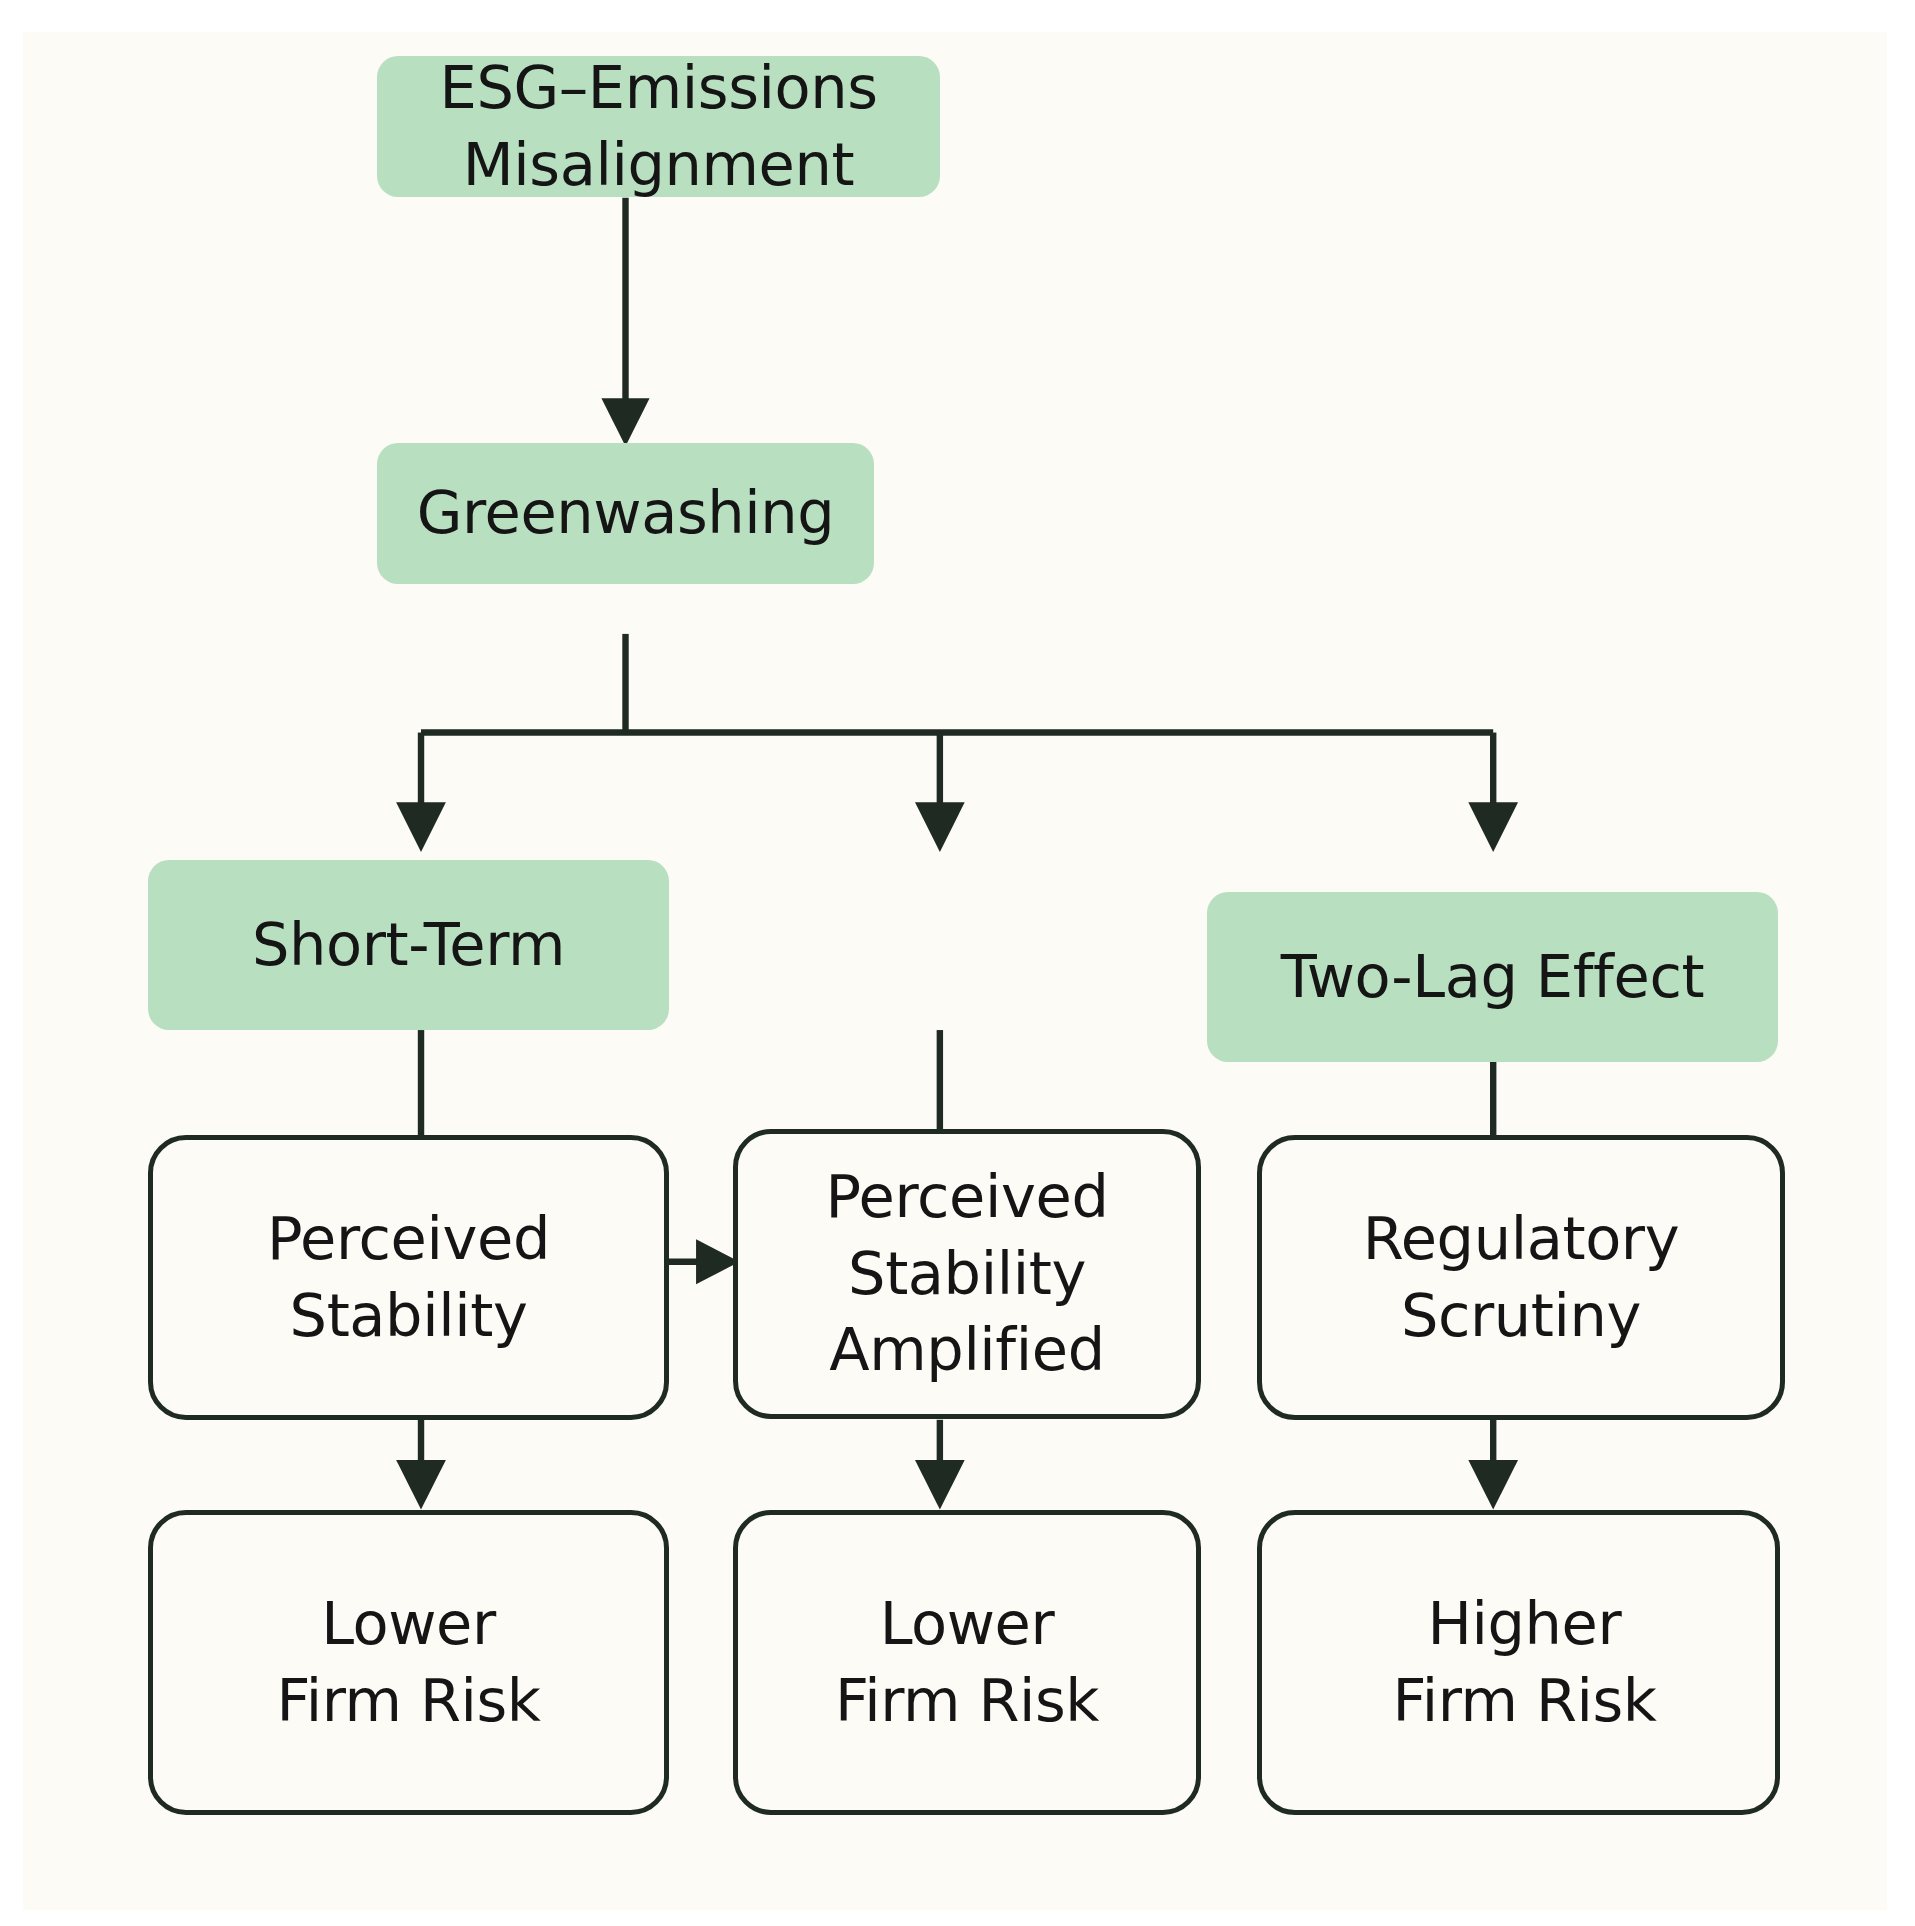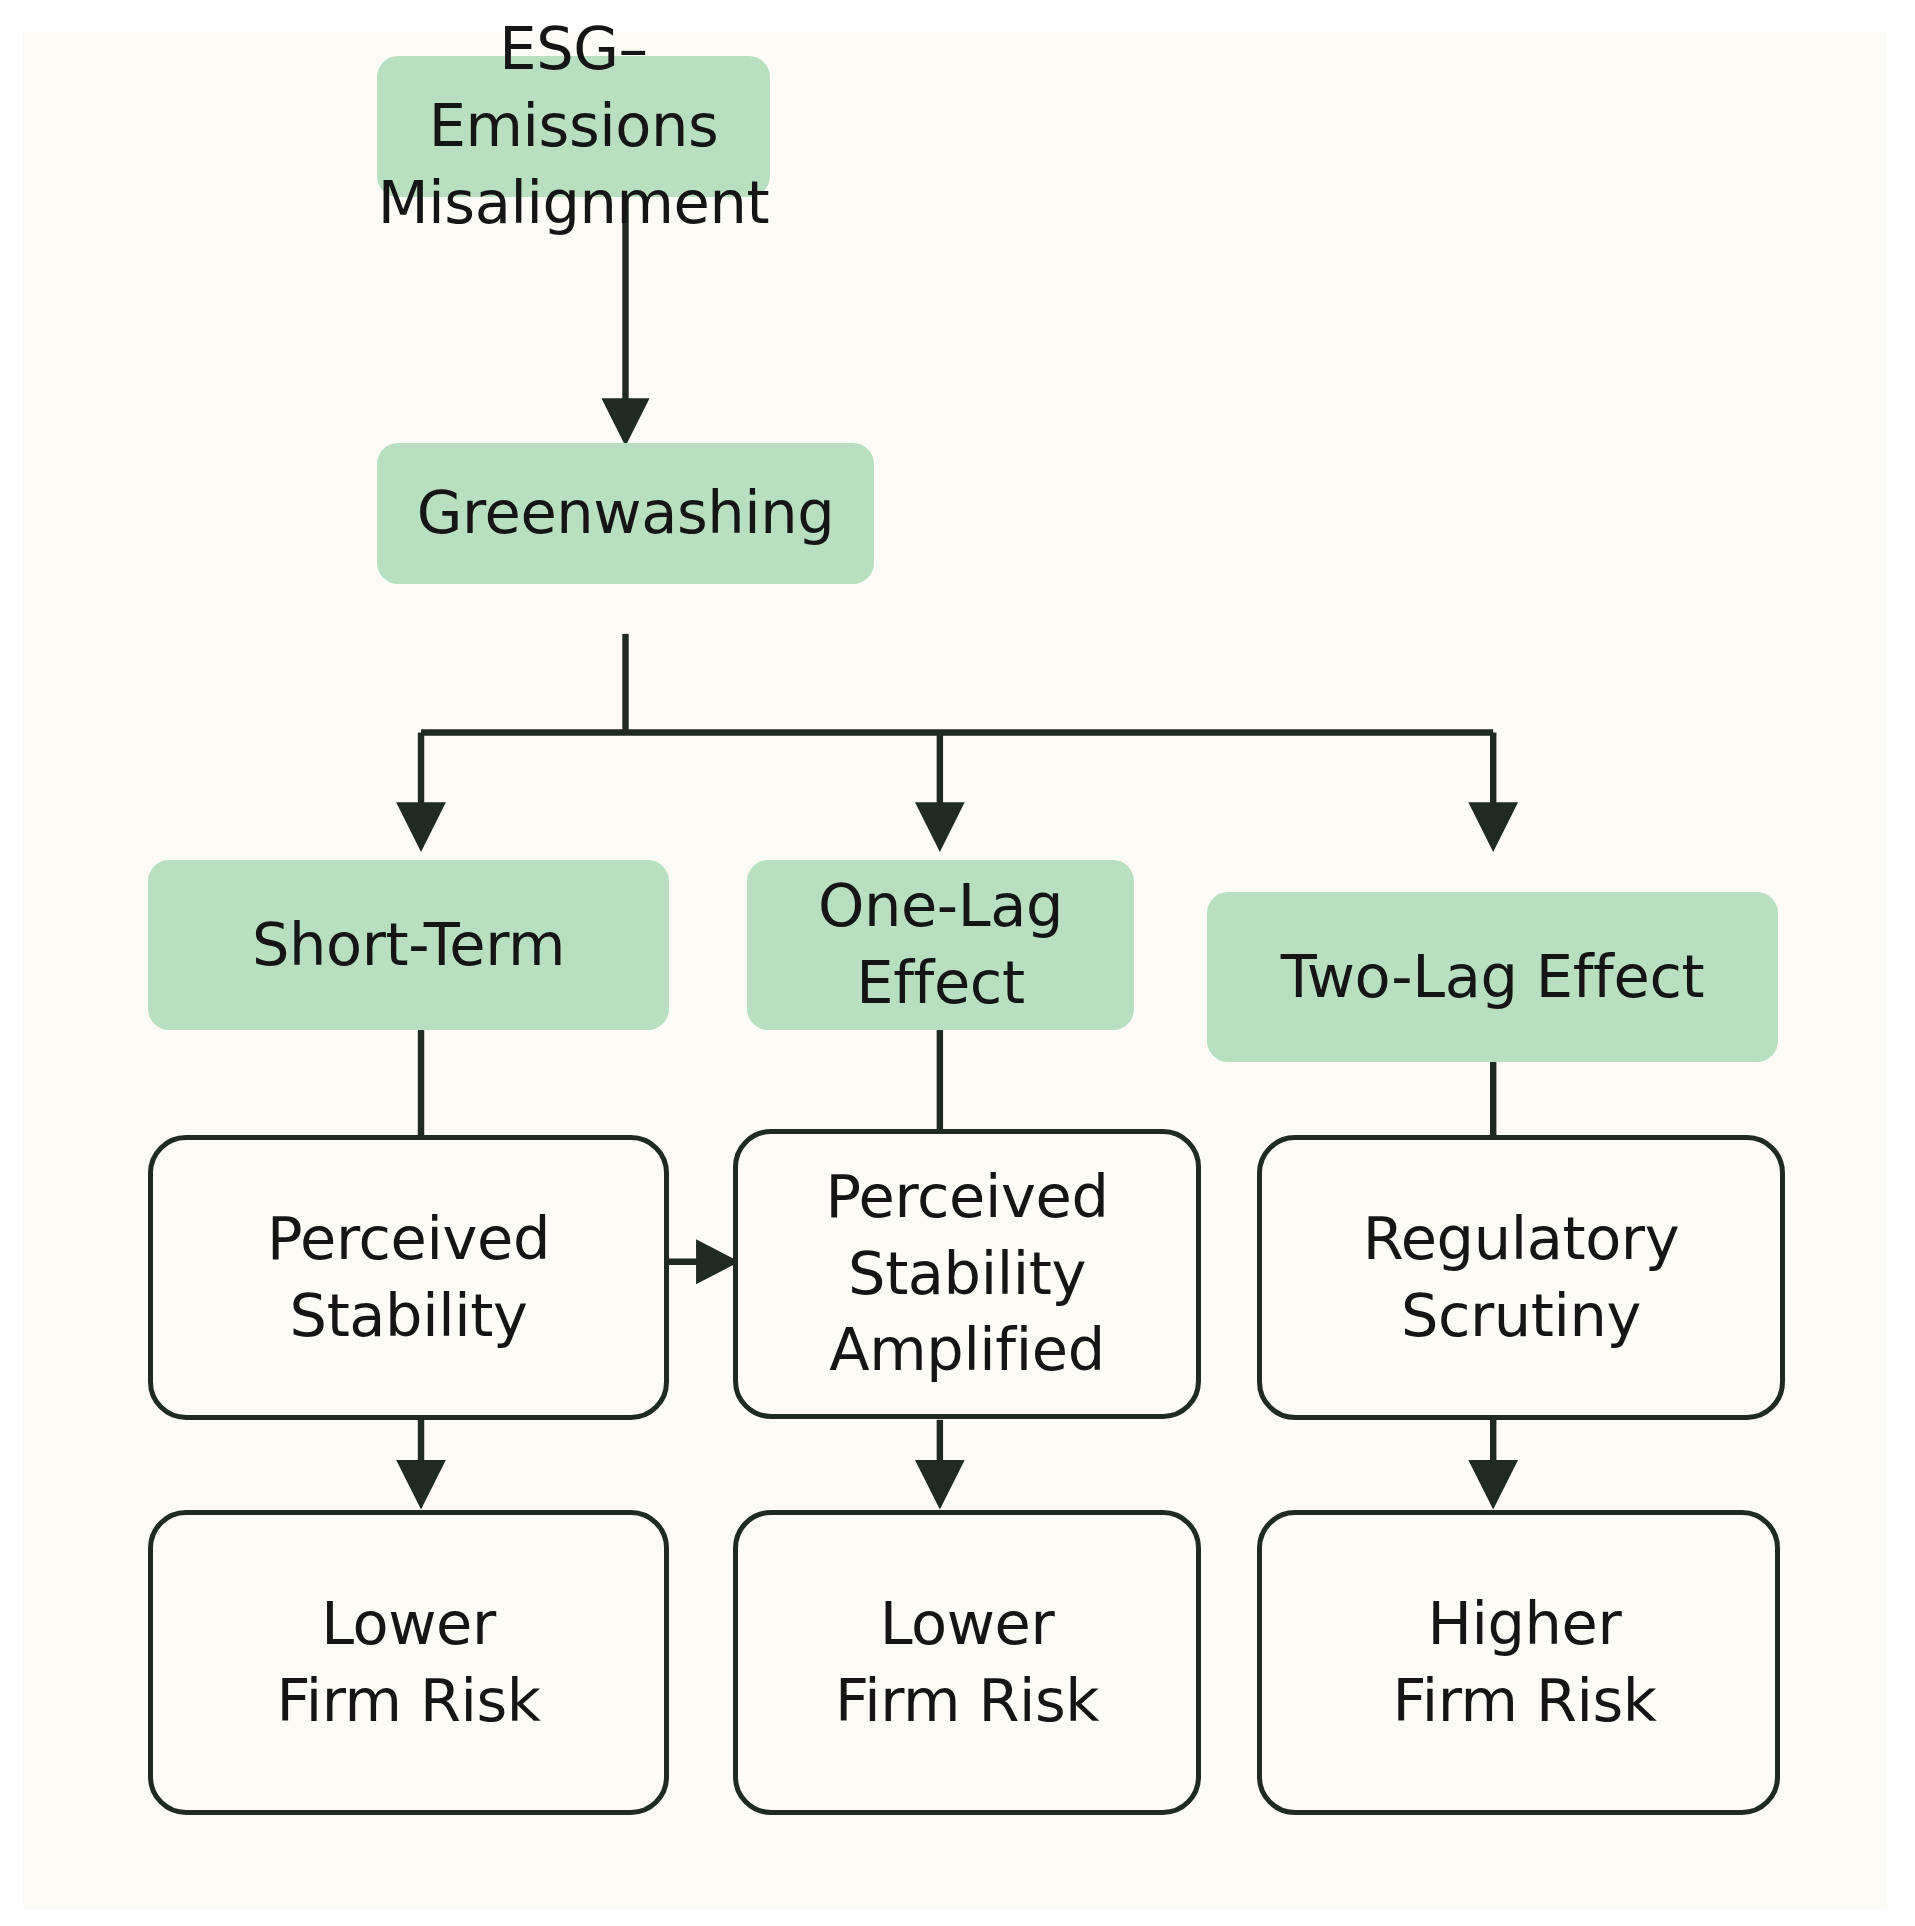--- a/index.html
+++ b/index.html
@@ -50,21 +50,21 @@
     font-size: 59px;
   }
   .node.white {
     background: #FCFBF6;
     border: 5.6px solid #1E2A22;
     border-radius: 38px;
     font-size: 59px;
   }
 
   
-  #node-misalignment { left: 377px;  top: 56px;   width: 393px; height: 141px; }
+  #node-misalignment { left: 377px;  top: 56px;   width: 563px; height: 141px; }
   
   #node-greenwashing { left: 377px;  top: 443px;  width: 497px; height: 141px; }
   
   #node-short-term   { left: 148px;  top: 860px; width: 521px; height: 170px; }
   #node-one-lag      { left: 747px;  top: 860px; width: 387px; height: 170px; }
   #node-two-lag      { left: 1207px; top: 860px; width: 571px; height: 170px; margin-top: 32px; }
   
   #node-perceived-stability  { left: 148px;  top: 1135px; width: 521px; height: 285px; }
   #node-perceived-amplified  { left: 733px;  top: 1129px; width: 468px; height: 290px; }
   #node-regulatory-scrutiny  { left: 1257px; top: 1135px; width: 528px; height: 285px; }
@@ -156,22 +156,20 @@
 
   <div class="layer">
 
     <div class="node green" id="node-misalignment">ESG–Emissions
 Misalignment</div>
 
     <div class="node green" id="node-short-term">Short-Term</div>
 
     <div class="node green" id="node-greenwashing">Greenwashing</div>
 
-    <div class="node green" id="node-one-lag">One-Lag
-Effect</div>
 
     <div class="node green" id="node-two-lag">Two-Lag Effect</div>
 
     <div class="node white" id="node-perceived-stability">Perceived
 Stability</div>
 
     <div class="node white" id="node-perceived-amplified">Perceived
 Stability
 Amplified</div>
 

